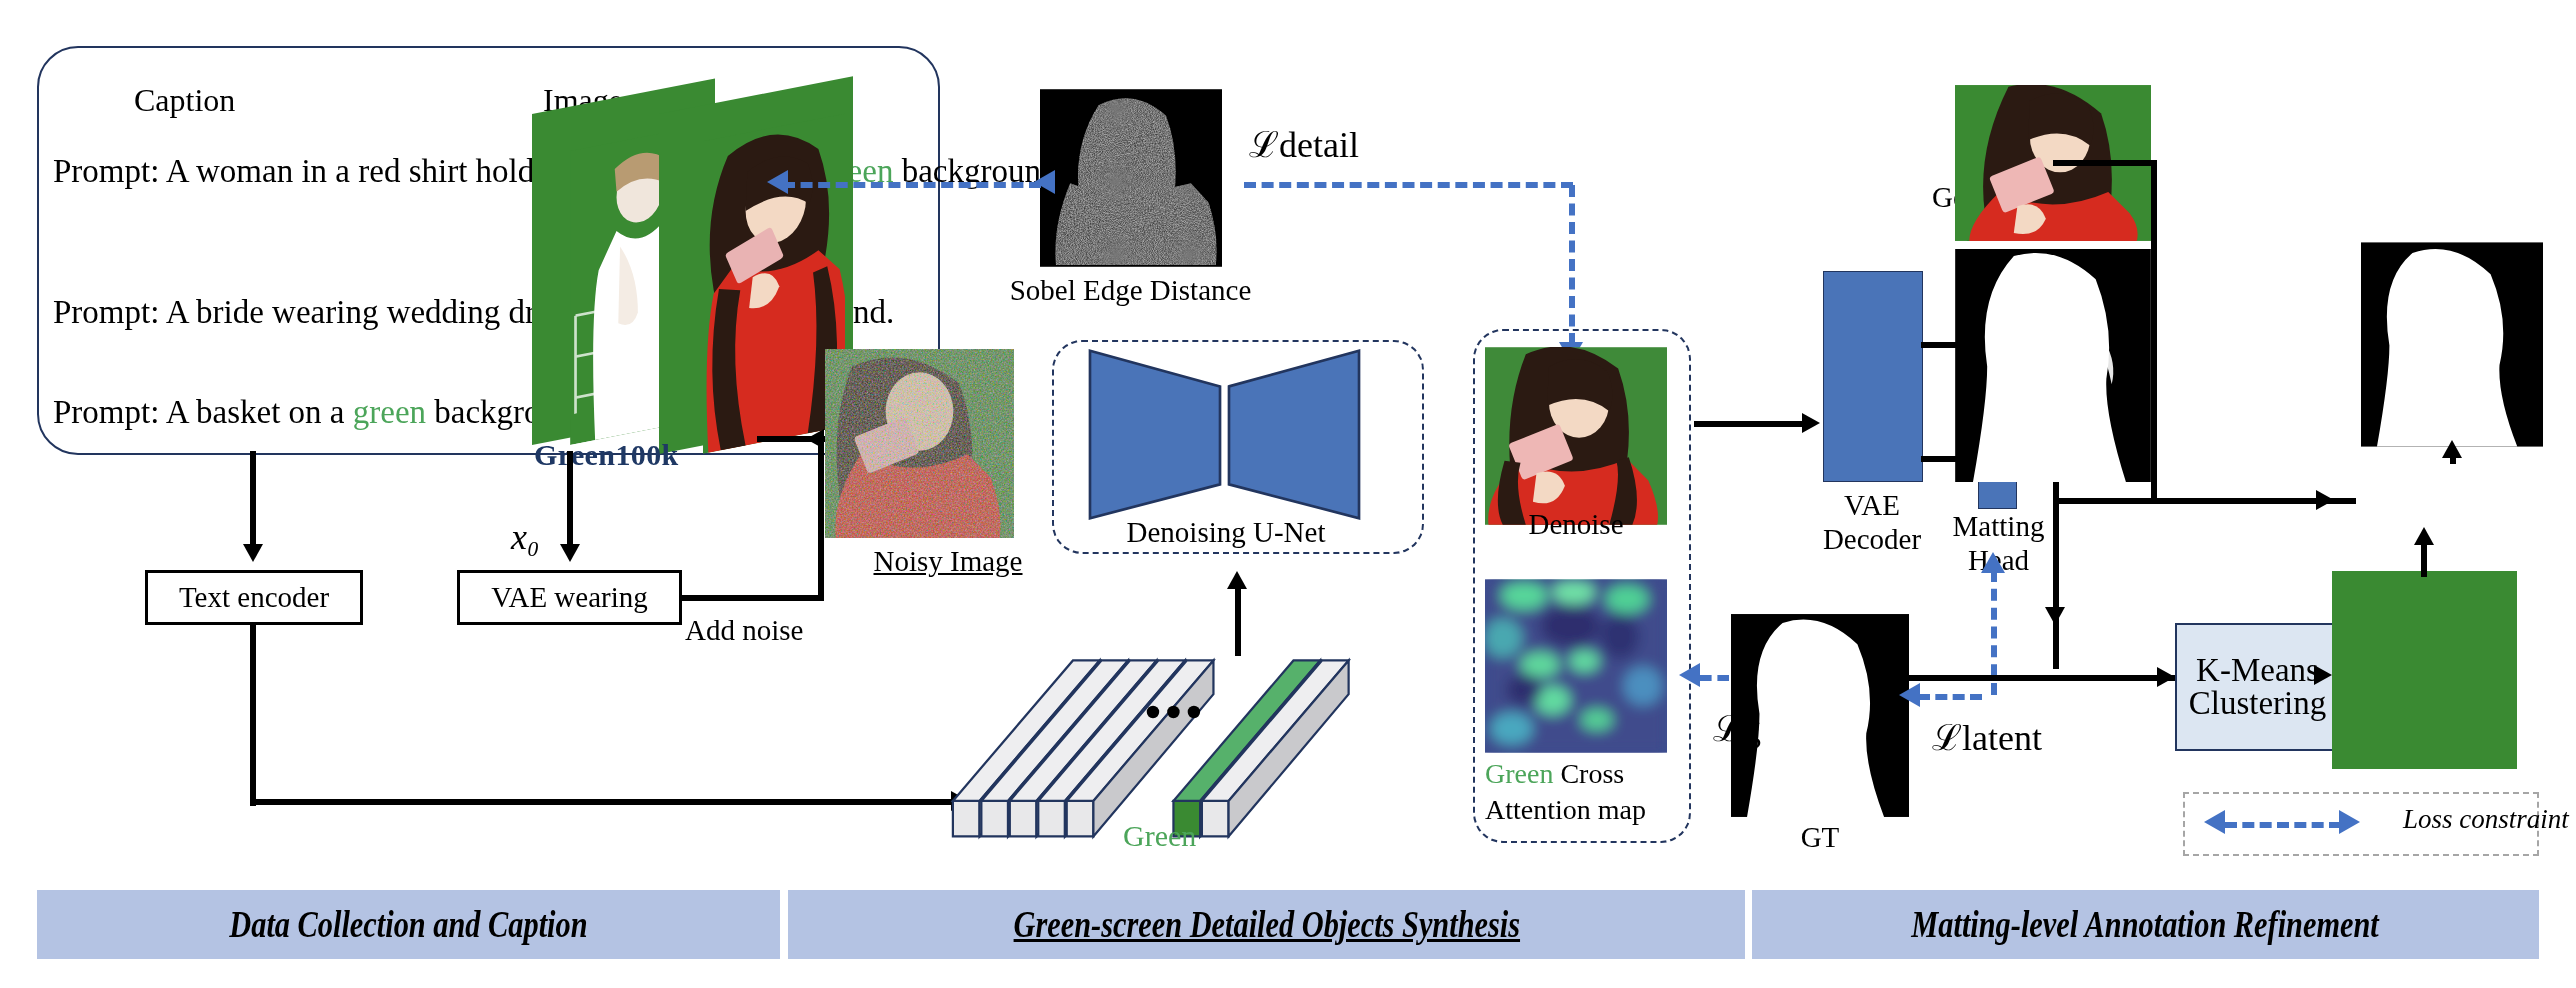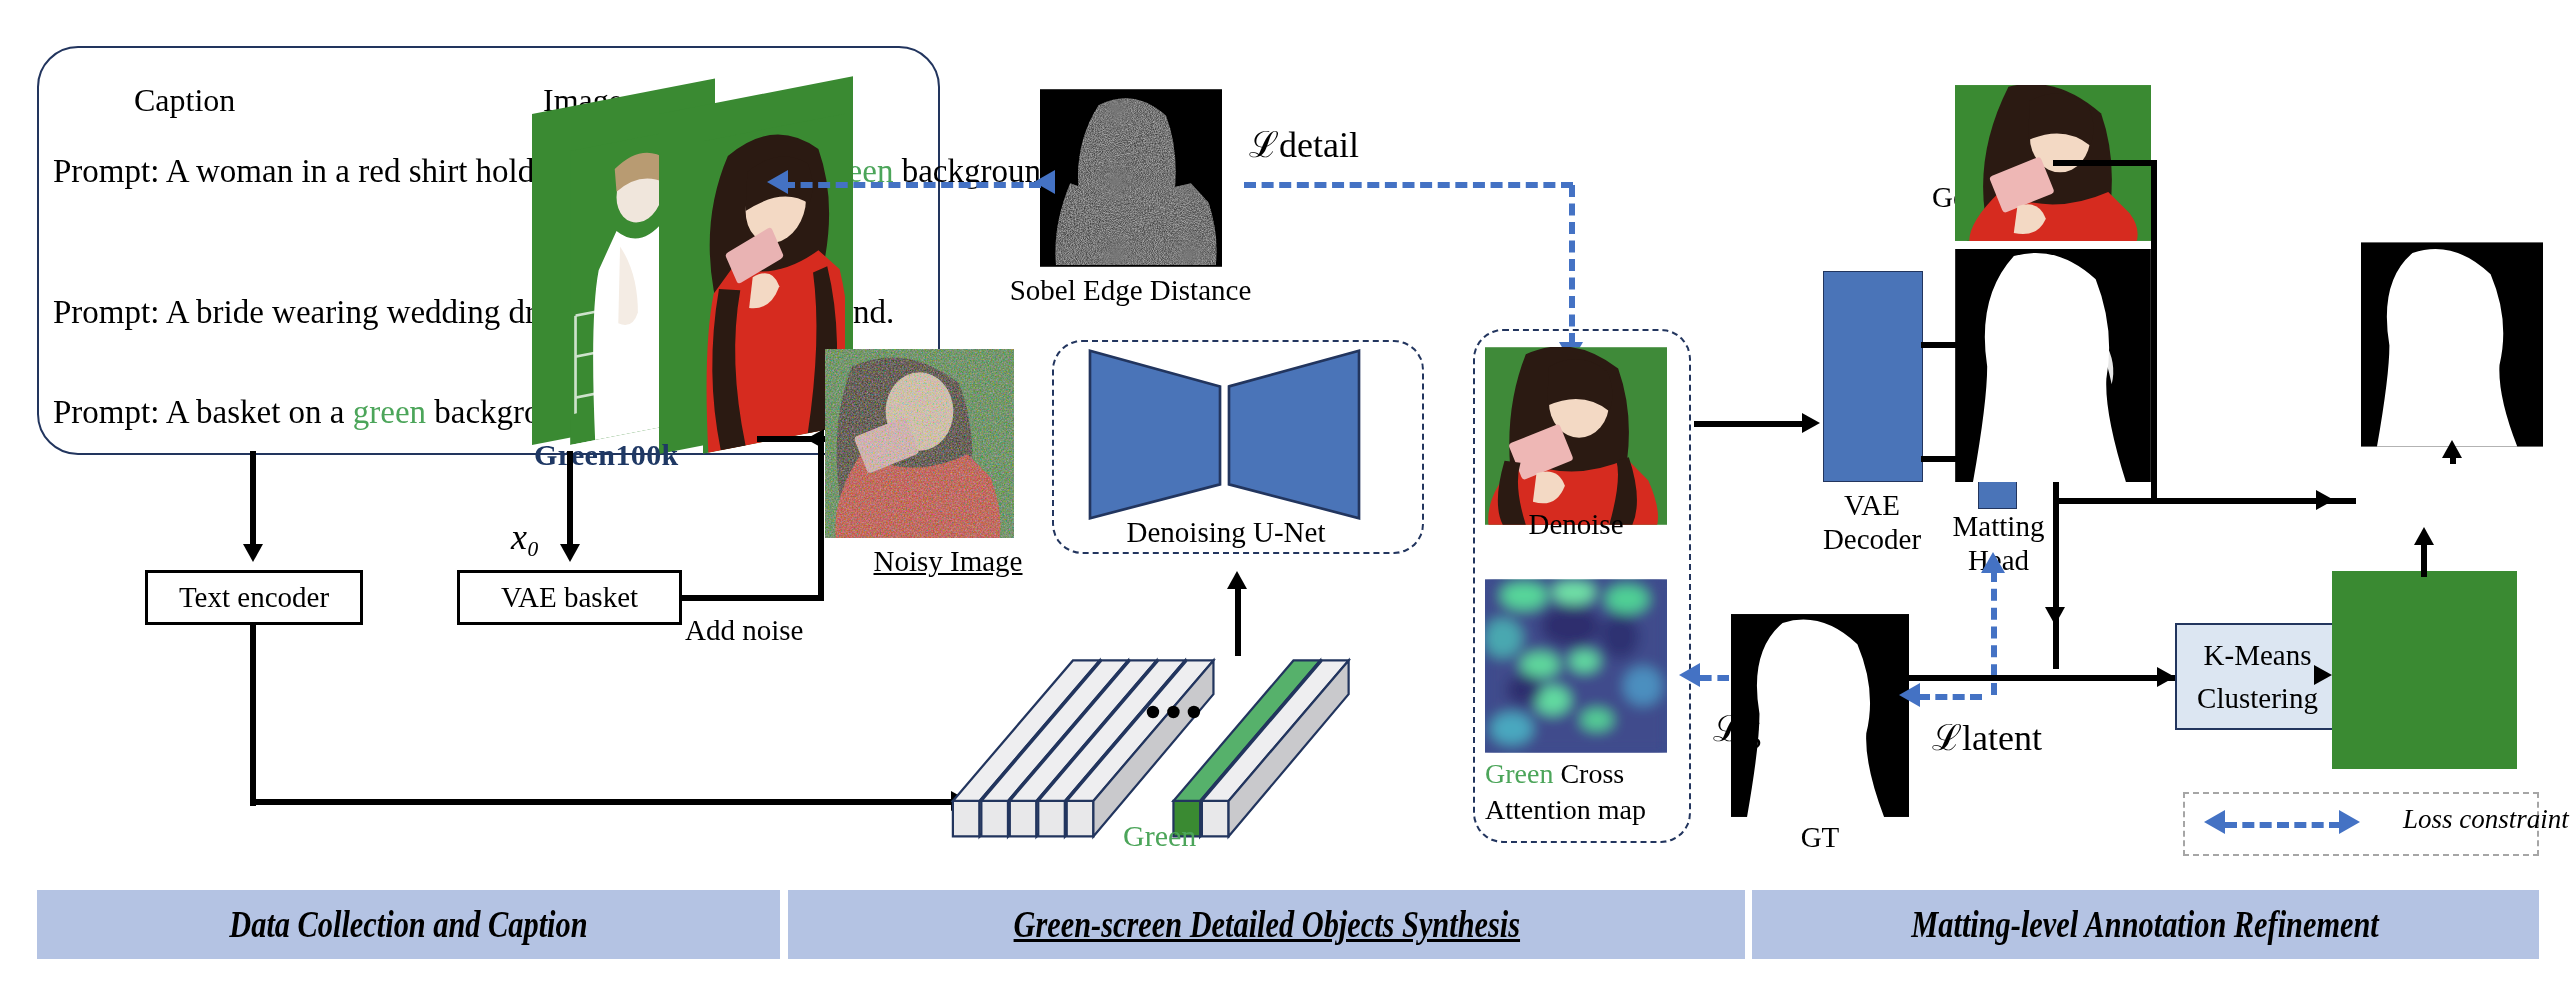--- a/index.html
+++ b/index.html
@@ -68,22 +68,22 @@
   .dbox{position:absolute;border:2.7px dashed #22355e;border-radius:30px;box-sizing:border-box;}
 
   
   .trap{position:absolute;}
 
   
   #tokens{position:absolute;left:944px;top:623px;width:498px;height:258px;}
 
   
   .bluebox{background:#4a74b8;border:1.8px solid #22355e;position:absolute;}
-  #kmeans{left:2175px;top:623px;width:165px;height:107px;background:#dce6f2;
-    border:2.7px solid #22355e;font-size:29px;line-height:43px;text-align:center;
+  #kmeans{left:2175px;top:623px;width:165px;height:128px;background:#dce6f2;
+    border:2.7px solid #22355e;font-size:33px;line-height:33px;text-align:center;
     display:flex;align-items:center;justify-content:center;box-sizing:border-box;}
   #greenpost{left:2334px;top:461px;width:181px;height:78px;background:#d0d0d0;
     border:2.7px solid #22355e;font-size:29px;display:flex;align-items:center;
     justify-content:center;box-sizing:border-box;}
   #greenblk{left:2332px;top:571px;width:185px;height:198px;background:#3a8a32;}
 
   
   #legend{left:2183px;top:792px;width:356px;height:64px;border:2.7px dashed #a6a6a6;box-sizing:border-box;}
   #legend-label{left:2403px;top:804px;font-size:27px;font-style:italic;}
 
@@ -144,21 +144,21 @@
   </div>
   <div class="abs txt navy" id="green100k">Green100k</div>
 
   <div class="ln" style="left:250px;top:451px;width:6.2px;height:94px;"></div>
   <div class="ah ah-down" style="left:243px;top:544px;"></div>
   <div class="abs box txt" id="text-encoder">Text encoder</div>
 
   <div class="ln" style="left:567px;top:451px;width:6.2px;height:94px;"></div>
   <div class="ah ah-down" style="left:560px;top:544px;"></div>
   <div class="abs txt" id="x0-label">x₀</div>
-  <div class="abs box txt" id="vae-encoder">VAE basket</div>
+  <div class="abs box txt" id="vae-encoder">VAE wearing</div>
   <div class="abs txt" id="addnoise-label">Add noise</div>
 
   <div class="ln" style="left:682px;top:595px;width:142px;height:6.2px;"></div>
   <div class="ln" style="left:818px;top:442px;width:6.2px;height:158px;"></div>
   <div class="ln" style="left:818px;top:442px;width:0px;height:0;"></div>
   <div class="ln" style="left:757px;top:436px;width:68px;height:6.2px;"></div>
   <div class="ah ah-right" style="left:806px;top:429px;transform:rotate(180deg);"></div>
 
   <div class="ln" style="left:250px;top:625px;width:6.2px;height:181px;"></div>
   <div class="ln" style="left:250px;top:799px;width:708px;height:6.2px;"></div>

